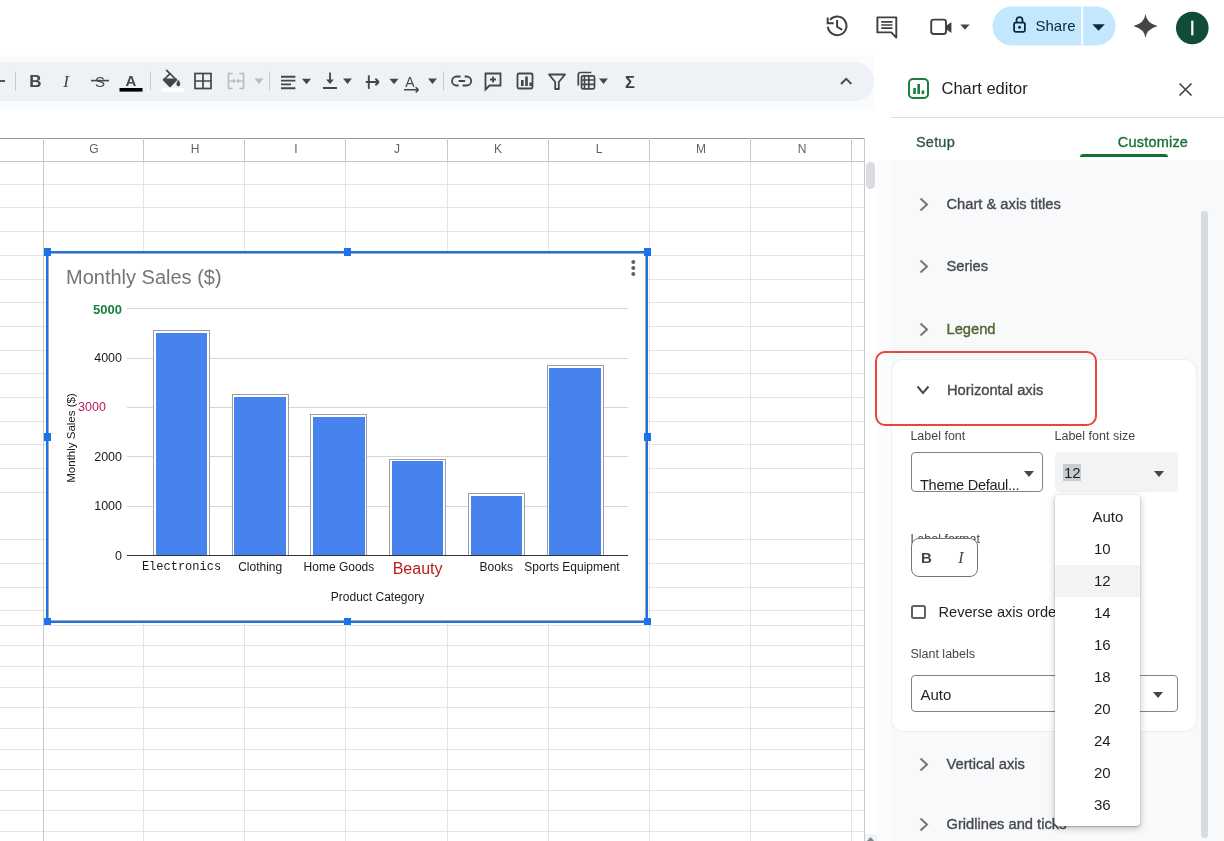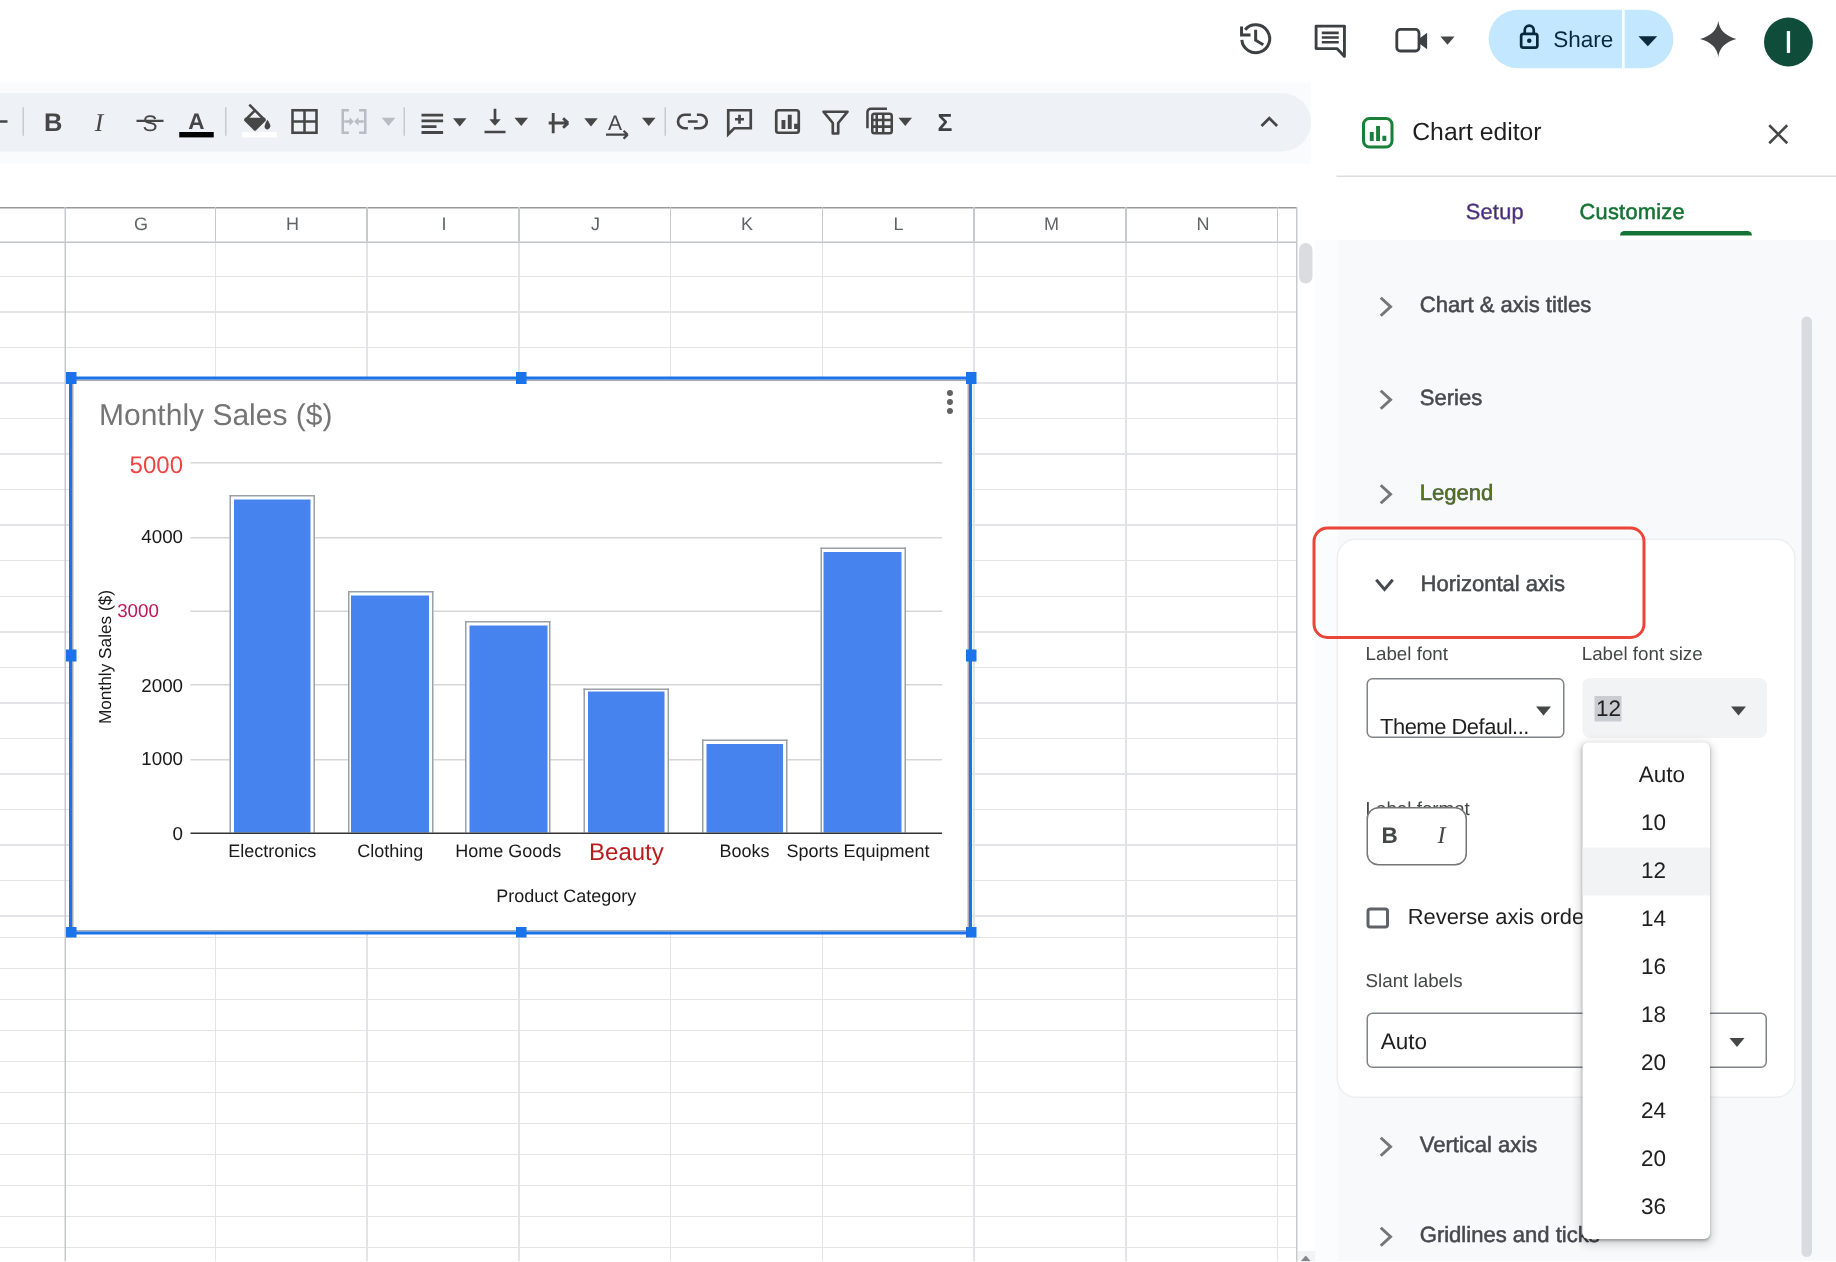--- a/index.html
+++ b/index.html
@@ -211,21 +211,21 @@
       <circle cx="6.3" cy="12" r="2" fill="#616161"></circle>
       <circle cx="6.3" cy="18" r="2" fill="#616161"></circle>
     </svg>
 
     <div class="abs" style="left:127px;top:308.1px;width:500.5px;height:1px;background:#d6d6d6;"></div>
     <div class="abs" style="left:127px;top:357.5px;width:500.5px;height:1px;background:#d6d6d6;"></div>
     <div class="abs" style="left:127px;top:406.9px;width:500.5px;height:1px;background:#d6d6d6;"></div>
     <div class="abs" style="left:127px;top:456.3px;width:500.5px;height:1px;background:#d6d6d6;"></div>
     <div class="abs" style="left:127px;top:505.7px;width:500.5px;height:1px;background:#d6d6d6;"></div>
 
-    <div class="abs" style="left:62px;top:301.5px;width:60px;text-align:right;font-size:16px;color:#ef4444;">5000</div>
+    <div class="abs" style="left:62px;top:301.5px;width:60px;text-align:right;font-size:13px;color:#15803d;font-weight:bold;">5000</div>
     <div class="abs" style="left:62px;top:350.9px;width:60px;text-align:right;font-size:12.5px;color:#1a1a1a;">4000</div>
     <div class="abs" style="left:62px;top:400.3px;width:60px;text-align:center;font-size:12.5px;color:#be185d;">3000</div>
     <div class="abs" style="left:62px;top:449.7px;width:60px;text-align:right;font-size:12.5px;color:#1a1a1a;">2000</div>
     <div class="abs" style="left:62px;top:499.1px;width:60px;text-align:right;font-size:12.5px;color:#1a1a1a;">1000</div>
     <div class="abs" style="left:62px;top:548.5px;width:60px;text-align:right;font-size:12.5px;color:#1a1a1a;">0</div>
 
     <div class="abs" style="left:70.5px;top:438px;width:0;height:0;">
       <div style="position:absolute;left:0;top:0;transform:translate(-50%,-50%) rotate(-90deg);font-size:11.5px;color:#1a1a1a;white-space:nowrap;">Monthly Sales ($)</div>
     </div>
 
@@ -243,21 +243,21 @@
       </div>
     <div class="abs" style="left:467.8px;top:493.2px;width:57px;height:62.3px;border:1.2px solid #9aa0a6;border-bottom:none;background:#fff;">
       <div style="position:absolute;left:1.8px;right:1.8px;top:1.8px;bottom:0;background:#4683ee;"></div>
       </div>
     <div class="abs" style="left:546.5px;top:364.8px;width:57px;height:190.7px;border:1.2px solid #9aa0a6;border-bottom:none;background:#fff;">
       <div style="position:absolute;left:1.8px;right:1.8px;top:1.8px;bottom:0;background:#4683ee;"></div>
       </div>
 
     <div class="abs" style="left:127px;top:555px;width:500.5px;height:1.4px;background:#333;"></div>
 
-    <div class="abs" style="left:181.5px;top:560px;font-size:12px;color:#1a1a1a;transform:translateX(-50%);white-space:nowrap;">Electronics</div>
+    <div class="abs" style="left:181.5px;top:560px;font-size:12px;color:#1a1a1a;transform:translateX(-50%);white-space:nowrap;font-family:Liberation Mono, monospace;">Electronics</div>
     <div class="abs" style="left:260.2px;top:560px;font-size:12px;color:#1a1a1a;transform:translateX(-50%);white-space:nowrap;">Clothing</div>
     <div class="abs" style="left:338.9px;top:560px;font-size:12px;color:#1a1a1a;transform:translateX(-50%);white-space:nowrap;">Home Goods</div>
     <div class="abs" style="left:417.6px;top:560px;font-size:16px;color:#b91c1c;transform:translateX(-50%);white-space:nowrap;">Beauty</div>
     <div class="abs" style="left:496.3px;top:560px;font-size:12px;color:#1a1a1a;transform:translateX(-50%);white-space:nowrap;">Books</div>
     <div class="abs" style="left:572px;top:560px;font-size:12px;color:#1a1a1a;transform:translateX(-50%);white-space:nowrap;">Sports Equipment</div>
 
     <div class="abs" style="left:377.5px;top:590px;font-size:12px;color:#1a1a1a;transform:translateX(-50%);white-space:nowrap;">Product Category</div>
   </div>
 
   <div id="panel">
@@ -271,22 +271,22 @@
       <rect x="9.4" y="6" width="2.6" height="10" fill="#188038"></rect>
       <rect x="13.6" y="12.5" width="2.6" height="3.5" fill="#188038"></rect>
     </svg>
     <div class="abs" style="left:941.5px;top:79px;font-size:16.5px;color:#1f1f1f;">Chart editor</div>
     <svg class="abs" style="left:1178px;top:82px;" width="15" height="15" viewBox="0 0 15 15">
       <path d="M1.5 1.5 L13.5 13.5 M13.5 1.5 L1.5 13.5" stroke="#444746" stroke-width="1.7"></path>
     </svg>
 
     <div class="abs" style="left:891px;top:117px;width:333px;height:1px;background:#dadce0;"></div>
 
-    <div class="abs" style="left:916px;top:134px;width:100px;text-align:right;font-size:14.5px;color:#4c1d95;letter-spacing:0.2px;-webkit-text-stroke:0.35px #5f6368;">Setup</div>
-    <div class="abs" style="left:1053px;top:134px;width:100px;text-align:left;font-size:14.5px;color:#137333;letter-spacing:0.2px;-webkit-text-stroke:0.35px #137333;">Customize</div>
+    <div class="abs" style="left:916px;top:134px;width:100px;text-align:left;font-size:14.5px;color:#14532d;letter-spacing:0.2px;-webkit-text-stroke:0.35px #5f6368;">Setup</div>
+    <div class="abs" style="left:1103px;top:134px;width:100px;text-align:center;font-size:14.5px;color:#137333;letter-spacing:0.2px;-webkit-text-stroke:0.35px #137333;">Customize</div>
     <div class="abs" style="left:1079.5px;top:153.5px;width:88.5px;height:3px;background:#137333;border-radius:3px 3px 0 0;"></div>
 
     <svg class="abs" style="left:917.5px;top:197.3px;" width="11" height="15" viewBox="0 0 11 15" fill="none">
         <path d="M2.5 1.5 L9 7.5 L2.5 13.5" stroke="#747775" stroke-width="2"></path>
       </svg>
     <div class="abs" style="left:946.5px;top:196.3px;font-size:14.7px;color:#46494d;letter-spacing:0px;-webkit-text-stroke:0.35px #46494d;">Chart &amp; axis titles</div>
     <svg class="abs" style="left:917.5px;top:259.1px;" width="11" height="15" viewBox="0 0 11 15" fill="none">
         <path d="M2.5 1.5 L9 7.5 L2.5 13.5" stroke="#747775" stroke-width="2"></path>
       </svg>
     <div class="abs" style="left:946.5px;top:258.1px;font-size:14.7px;color:#46494d;letter-spacing:0px;-webkit-text-stroke:0.35px #46494d;">Series</div>

